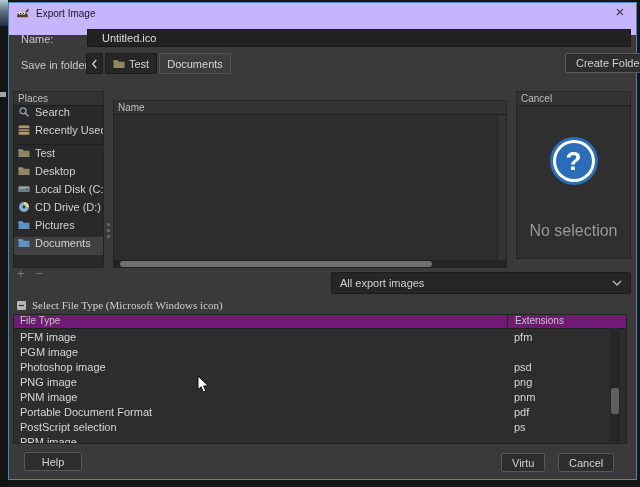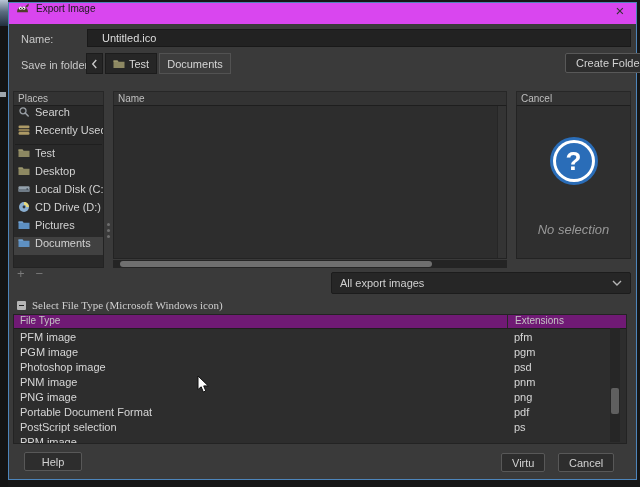--- a/index.html
+++ b/index.html
@@ -10,22 +10,22 @@
   }
   .abs{position:absolute;box-sizing:border-box;}
   
   .bg-left{left:0;top:0;width:8px;height:487px;background:#141414;}
   .bg-thumb{left:0;top:0;width:8px;height:26px;background:linear-gradient(#b9c6d6,#5a6c80 45%,#22303e);}
   .bg-mark{left:0;top:92px;width:6px;height:5px;background:#9fa6ad;}
 
   
   .dialog{left:8px;top:2px;width:629px;height:478px;background:#3a3a3a;
     border:1px solid #4d85bb;}
-  .titlebar{left:0;top:0;width:100%;height:21px;background:#d946ef;
-    display:flex;align-items:flex-start;padding:0 6px;}
+  .titlebar{left:0;top:0;width:100%;height:21px;background:#c4b5fd;
+    display:flex;align-items:flex-end;padding:16px 6px;}
   .title-text{font-size:10px;color:#1a1a1a;margin-left:6px;}
   .close-btn{margin-left:auto;color:#333;font-size:15px;line-height:15px;width:20px;text-align:center;cursor:default;}
   .ic{display:inline-flex;width:12px;height:12px;flex:none;}
   .ic svg{width:100%;height:100%;}
   .win-icon{width:15px;height:11px;}
 
   .lbl{font-size:11px;color:#c8c8c8;white-space:nowrap;}
 
   .name-input{left:78px;top:26px;width:544px;height:18px;background:#222222;
     border:1px solid #191919;color:#dddddd;font-size:11px;font-family:inherit;
@@ -55,35 +55,35 @@
   .place-item{height:18px;display:flex;gap:5px;padding:0 4px;
     font-size:11px;color:#d2d2d2;white-space:nowrap;overflow:hidden;}
   .place-item.selected{background:#414141;}
   .place-sep{height:1px;background:#1f1f1f;margin:2px 1px;}
   .places-footer{left:8px;top:265px;display:flex;gap:11px;font-size:13px;
     line-height:12px;color:#7a7a7a;}
 
   .splitter-dots{left:98px;top:220px;width:3px;height:3px;background:#6e6e6e;
     border-radius:50%;box-shadow:0 6px 0 #6e6e6e,0 12px 0 #6e6e6e;}
 
-  .filelist{left:104px;top:88px;width:394px;height:168px;}
+  .filelist{left:104px;top:97px;width:394px;height:168px;}
   .filelist .panel-body{height:153px;background:#2d2d2d;}
   .vtrack{position:absolute;right:0;top:0;bottom:0;width:8px;background:#343434;border-left:1px solid #262626;}
   .hscroll{left:104px;top:257px;width:394px;height:8px;background:#242424;}
   .hthumb{position:absolute;left:7px;top:1px;height:6px;width:312px;background:#6f6f6f;border-radius:3px;}
 
   .preview{left:507px;top:88px;width:115px;height:168px;}
   .preview .panel-body{height:153px;background:#2f2f2f;}
   .q-circle{position:absolute;left:50%;top:34px;transform:translateX(-50%);
     width:42px;height:42px;border-radius:50%;background:#2a6db8;
     box-shadow:inset 0 0 0 3px #ffffff,0 0 0 3px #2a6db8;
     display:flex;align-items:center;justify-content:center;
     font-weight:bold;font-size:26px;color:#ffffff;}
   .no-sel{position:absolute;top:116px;width:100%;text-align:center;
-    font-style:italic;font-size:13px;color:#989898;}
+    font-size:16px;color:#989898;}
 
   .dropdown{left:322px;top:269px;width:300px;height:22px;background:#262626;
     border:1px solid #1c1c1c;border-radius:2px;display:flex;align-items:center;
     padding:0 8px;font-size:11px;color:#d0d0d0;}
   .chev{margin-left:auto;display:flex;}
 
   .expander{left:8px;top:295px;height:14px;display:flex;gap:6px;align-items:center;
     font-size:11px;color:#cfcfcf;font-family:Liberation Serif, serif;}
   .minus-box{width:9px;height:9px;background:#b5b5b5;border-radius:1px;position:relative;flex:none;}
   .minus-box::after{content:"";position:absolute;left:2px;right:2px;top:4px;height:1px;background:#222;}
@@ -278,33 +278,32 @@
       <div class="col1">File Type</div>
       <div class="col2">Extensions</div>
     </div>
     <div id="ft-rows">
         <div class="ft-row">
           <div class="col1">PFM image</div>
           <div class="col2">pfm</div>
         </div>
         <div class="ft-row">
           <div class="col1">PGM image</div>
-          <div class="col2">pgm</div>
         </div>
         <div class="ft-row">
           <div class="col1">Photoshop image</div>
           <div class="col2">psd</div>
         </div>
         <div class="ft-row">
+          <div class="col1">PNG image</div>
+          <div class="col2">png</div>
+        </div>
+        <div class="ft-row">
           <div class="col1">PNM image</div>
           <div class="col2">pnm</div>
-        </div>
-        <div class="ft-row">
-          <div class="col1">PNG image</div>
-          <div class="col2">png</div>
         </div>
         <div class="ft-row">
           <div class="col1">Portable Document Format</div>
           <div class="col2">pdf</div>
         </div>
         <div class="ft-row">
           <div class="col1">PostScript selection</div>
           <div class="col2">ps</div>
         </div>
         <div class="ft-row">

